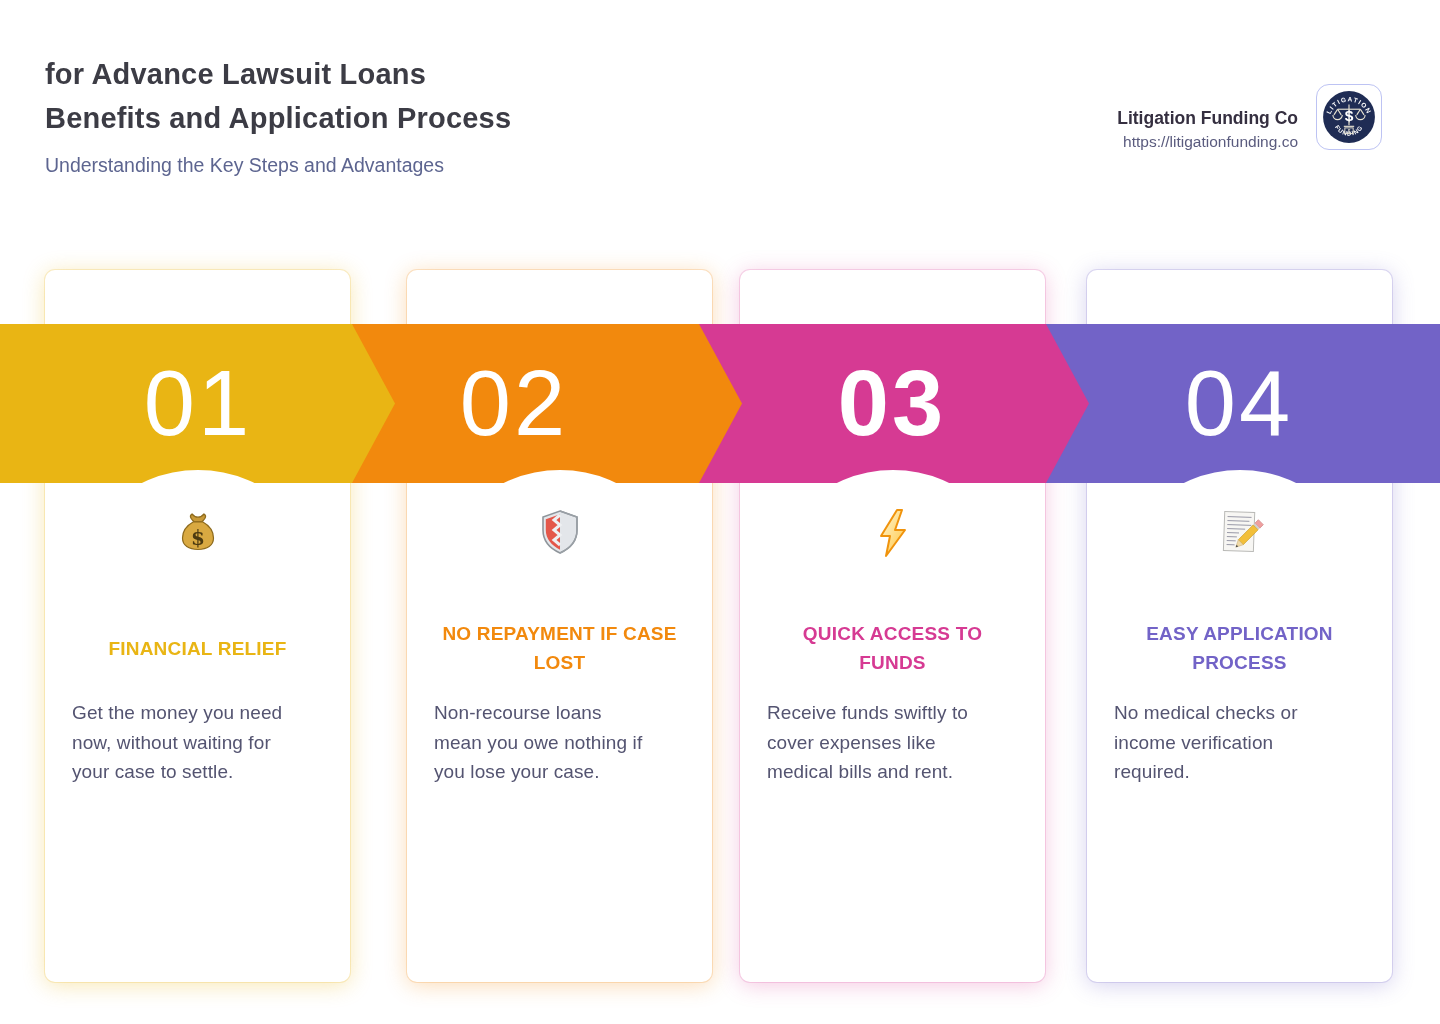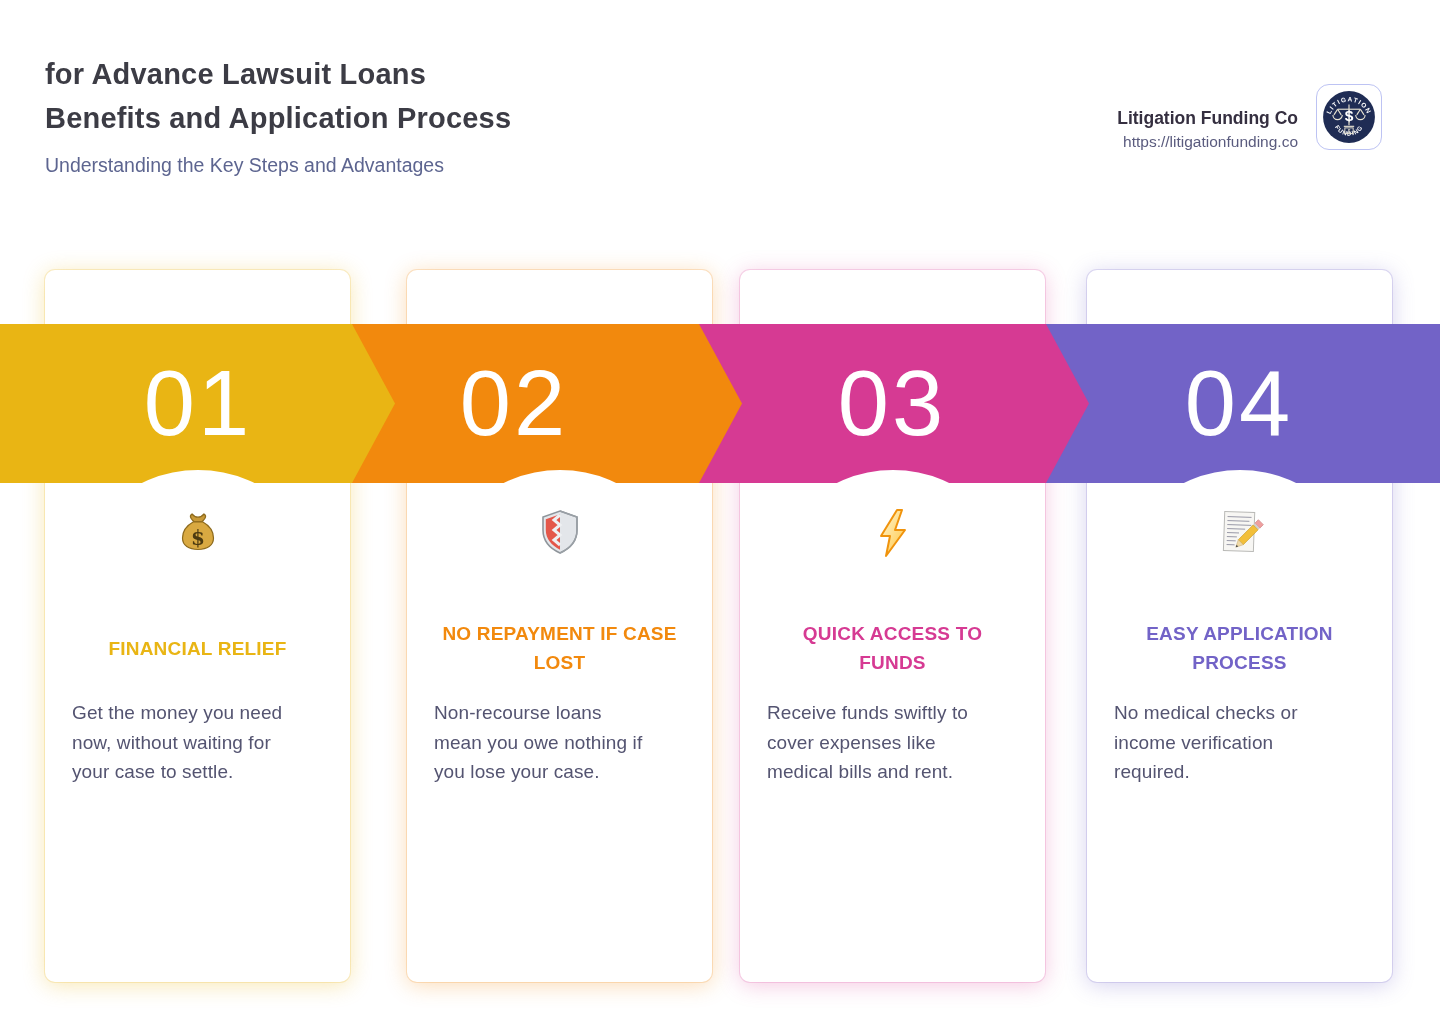--- a/index.html
+++ b/index.html
@@ -30,21 +30,21 @@
   
   .band-seg { position:absolute; top:324px; height:159px; background:var(--accent); }
   .seg-arrow { clip-path:polygon(0 0, calc(100% - 43px) 0, 100% 50%, calc(100% - 43px) 100%, 0 100%); }
   .seg1 { left:0;      width:395px; z-index:9; }
   .seg2 { left:352px;  width:390px; z-index:8; }
   .seg3 { left:699px;  width:390px; z-index:7; }
   .seg4 { left:1046px; width:394px; z-index:6; }
 
   .step-number { position:absolute; top:403px; transform:translate(-50%,-50%); z-index:10;
                  color:#ffffff; font-size:92px; font-weight:300; letter-spacing:3px; line-height:1;text-align:right; }
-  .num1 { left:198px; } .num2 { left:514px; } .num3 { left:892px; } .num4 { left:1239px; }
+  .num1 { left:198px; } .num2 { left:514px; } .num3 { left:892px;font-weight:bold; } .num4 { left:1239px; }
 
   
   .notch { position:absolute; left:50%; top:330px; width:260px; height:260px; border-radius:50%;
            background:#fff; transform:translate(-50%,-50%); z-index:11; }
   .icon-wrap { position:absolute; left:50%; top:265px; transform:translate(-50%,-50%); z-index:12; }
   .heading { position:absolute; top:332px; left:8px; right:8px; height:92px; z-index:12;
              display:flex; flex-direction:column; justify-content:center; align-items:center;
              color:var(--accent); font-weight:bold; font-size:19px; line-height:29px;
              text-align:center; letter-spacing:.2px; }
   .body-text { position:absolute; top:428px; left:27px; right:18px; z-index:12;

